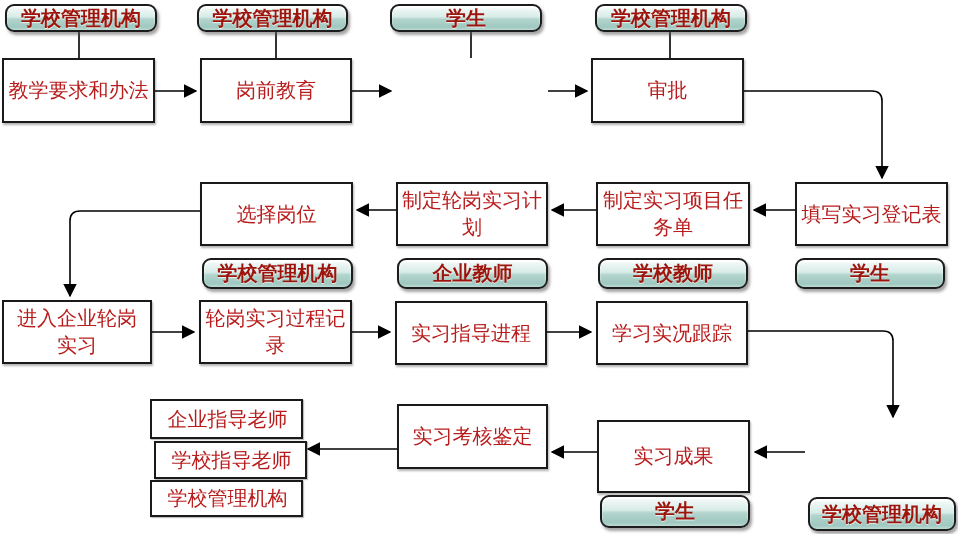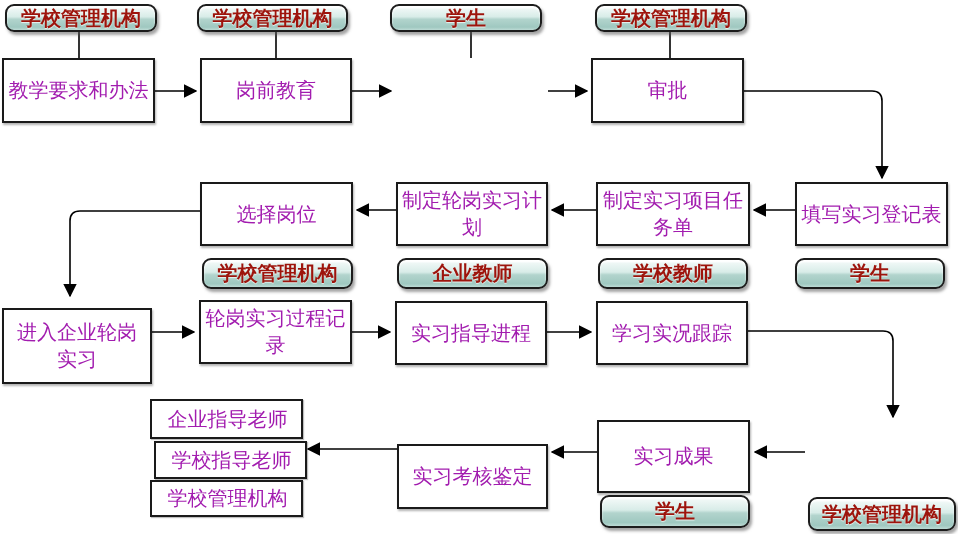--- a/index.html
+++ b/index.html
@@ -13,21 +13,21 @@
   .box{
     position:absolute;
     box-sizing:border-box;
     background:#ffffff;
     border:2px solid #1a1a1a;
     box-shadow:1px 2px 2px rgba(0,0,0,0.30);
     display:flex;
     align-items:center;
     justify-content:center;
     text-align:center;
-    color:#a21caf;
+    color:#b91c1c;
     font-size:20px;
     line-height:1.35;
     padding:2px 4px;
   }
   .box.small{
     box-shadow:1px 1px 1px rgba(0,0,0,0.25);
     border-width:2px;
     padding-left:6px;
   }
   .badge{
@@ -117,28 +117,28 @@
   <div class="box" style="left:200px;top:182px;width:153px;height:64px">选择岗位</div>
   <div class="box" style="left:396px;top:182px;width:152px;height:64px">制定轮岗实习计划</div>
   <div class="box" style="left:596px;top:182px;width:154px;height:64px">制定实习项目任务单</div>
   <div class="box" style="left:795px;top:182px;width:153px;height:64px">填写实习登记表</div>
 
   <div class="badge" style="left:202px;top:258px;width:151px;height:31px">学校管理机构</div>
   <div class="badge" style="left:397px;top:258px;width:151px;height:31px">企业教师</div>
   <div class="badge" style="left:598px;top:258px;width:150px;height:31px">学校教师</div>
   <div class="badge" style="left:795px;top:258px;width:150px;height:31px">学生</div>
 
-  <div class="box" style="left:2px;top:308px;width:150px;height:76px">进入企业轮岗实习</div>
+  <div class="box" style="left:2px;top:300px;width:150px;height:64px">进入企业轮岗实习</div>
   <div class="box" style="left:199px;top:300px;width:153px;height:64px">轮岗实习过程记录</div>
   <div class="box" style="left:395px;top:301px;width:152px;height:64px">实习指导进程</div>
   <div class="box" style="left:596px;top:301px;width:152px;height:64px">学习实况跟踪</div>
 
   <div class="box small" style="left:150px;top:399px;width:153px;height:40px">企业指导老师</div>
   <div class="box small" style="left:154px;top:441px;width:153px;height:38px">学校指导老师</div>
   <div class="box small" style="left:150px;top:480px;width:153px;height:37px">学校管理机构</div>
 
-  <div class="box" style="left:397px;top:444px;width:151px;height:65px">实习考核鉴定</div>
+  <div class="box" style="left:397px;top:404px;width:151px;height:65px">实习考核鉴定</div>
   <div class="box" style="left:597px;top:420px;width:153px;height:73px">实习成果</div>
 
   <div class="badge" style="left:600px;top:495px;width:150px;height:33px">学生</div>
   <div class="badge" style="left:808px;top:497px;width:148px;height:34px">学校管理机构</div>
 
 </div>
 
 </body></html>

